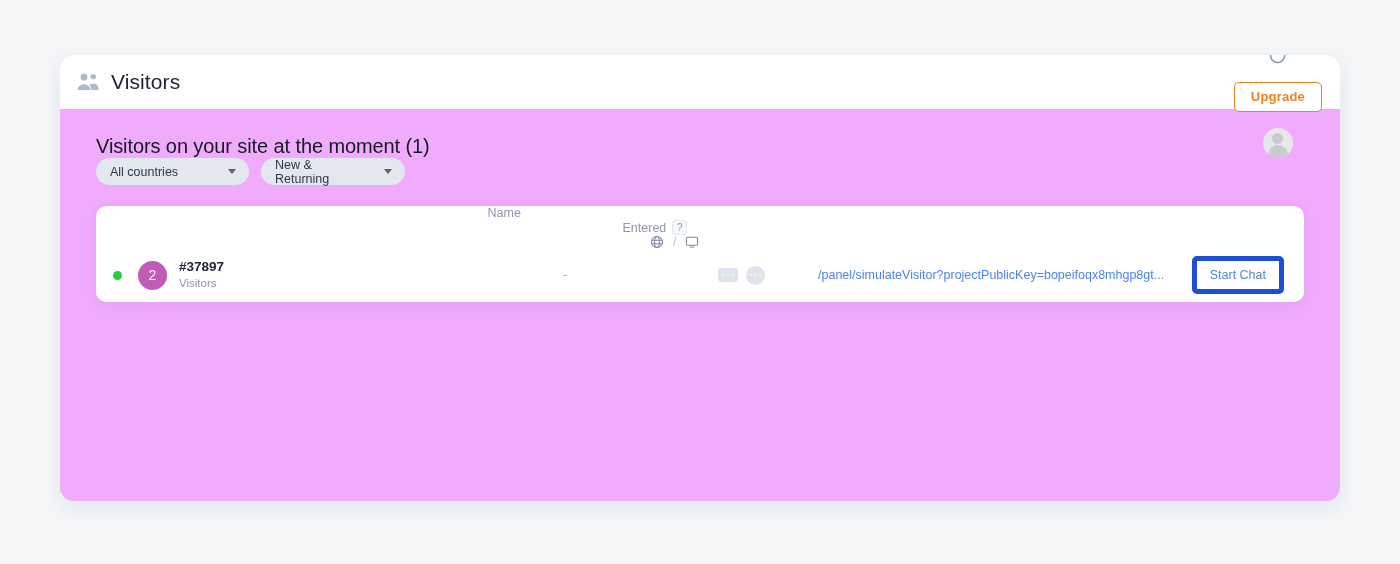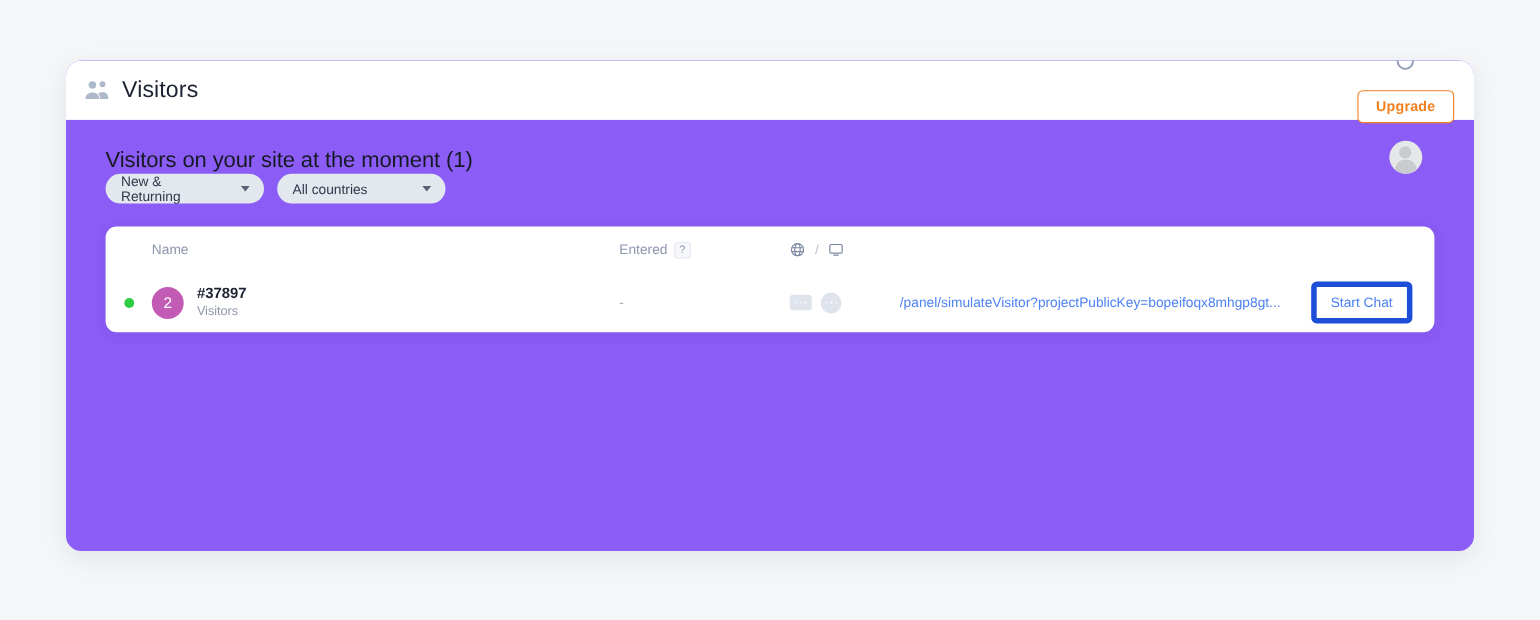--- a/index.html
+++ b/index.html
@@ -20,21 +20,21 @@
   }
 
   
   .app-card {
     position: absolute;
     left: 60px;
     top: 55px;
     width: 1280px;
     height: 446px;
     border-radius: 14px;
-    background: #8b5cf6;
+    background: #f0abfc;
     box-shadow: 0 6px 22px rgba(31, 45, 70, 0.08);
     overflow: hidden;
   }
 
   
   .app-header {
     position: relative;
     height: 54px;
     background: #ffffff;
     display: flex;
@@ -173,20 +173,21 @@
 
   .t-row {
     display: flex;
     align-items: center;
   }
 
   .t-head {
     height: 42px;
     font-size: 12.5px;
     color: #8e96ad;
+    flex-direction: column;
   }
 
   .t-body-row {
     height: 54px;
   }
 
   .col-dot   { width: 42px; flex: none; display: flex; justify-content: center; }
   .col-name  { width: 425px; flex: none; display: flex; align-items: center; gap: 12px; }
   .col-entered { width: 155px; flex: none; display: flex; align-items: center; gap: 6px; }
   .col-device { width: 100px; flex: none; display: flex; align-items: center; gap: 8px; }
@@ -330,26 +331,26 @@
           <span class="body"></span>
         </span>
       </div>
     </div>
 
     <div class="app-body">
 
       <div class="section-title">Visitors on your site at the moment (1)</div>
 
       <div class="filters">
+        <div class="filter-pill w1">
+          <span>All countries</span>
+          <span class="caret"></span>
+        </div>
         <div class="filter-pill w2">
           <span>New &amp; Returning</span>
-          <span class="caret"></span>
-        </div>
-        <div class="filter-pill w1">
-          <span>All countries</span>
           <span class="caret"></span>
         </div>
       </div>
 
       <div class="table-panel">
 
         <div class="t-row t-head">
           <div class="col-dot"></div>
           <div class="col-name">Name</div>
           <div class="col-entered">

